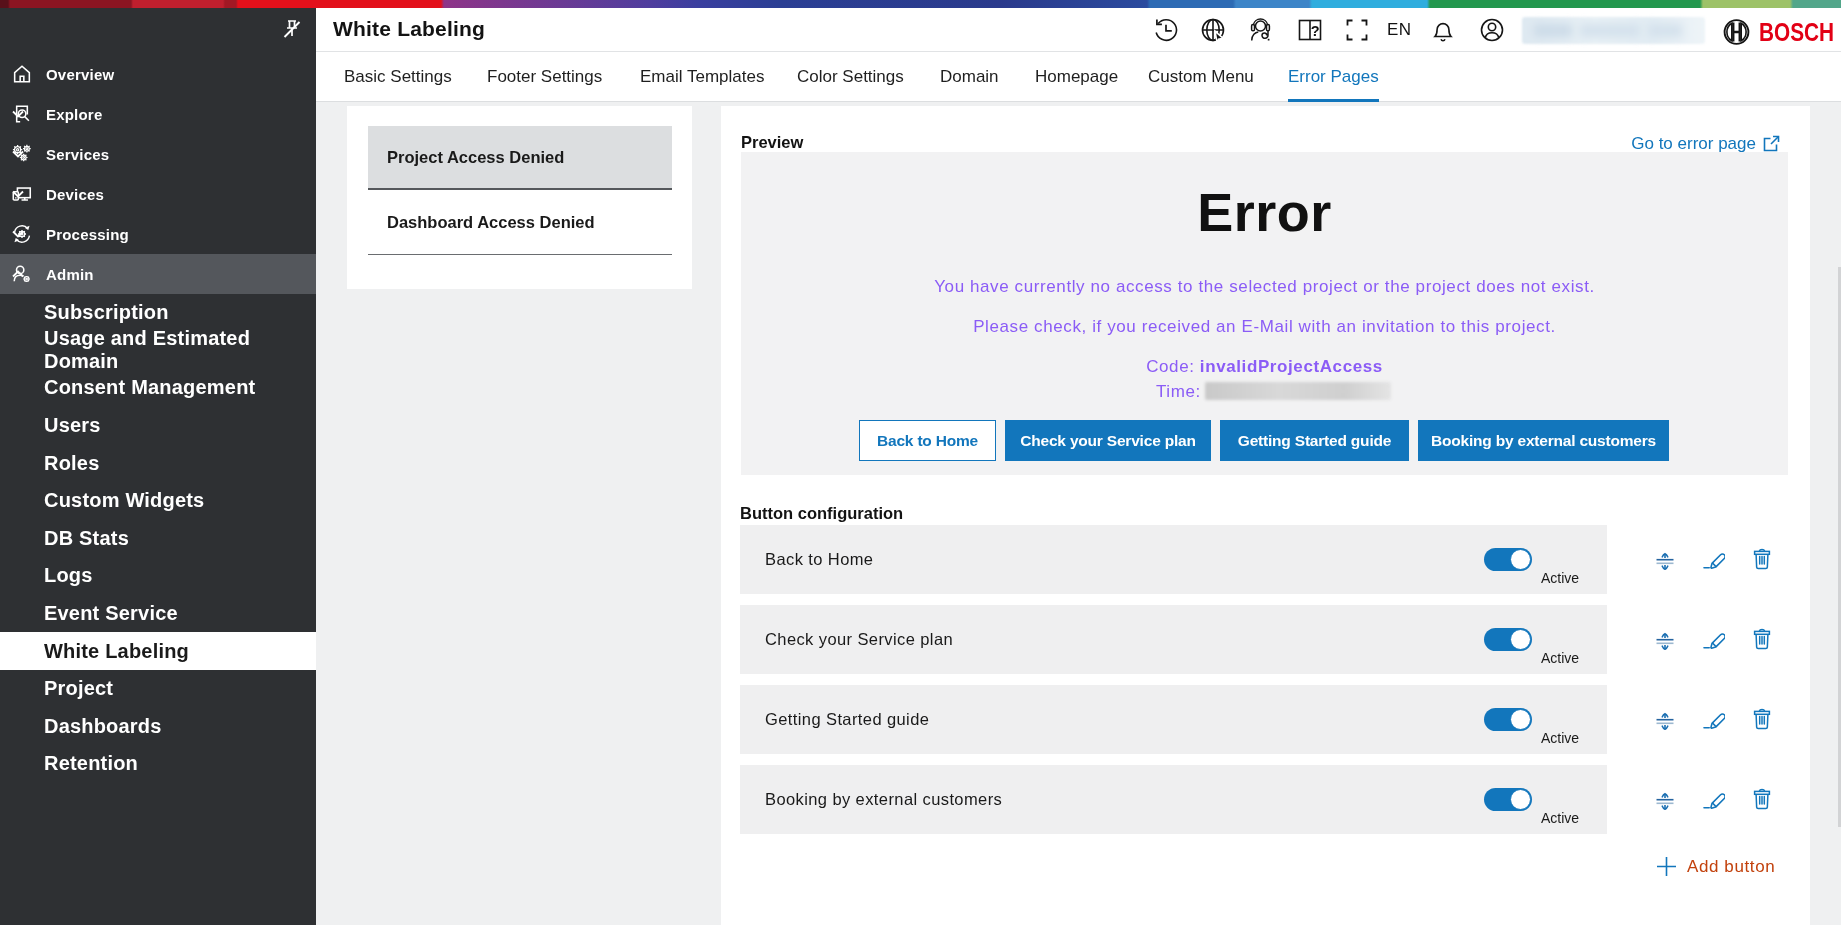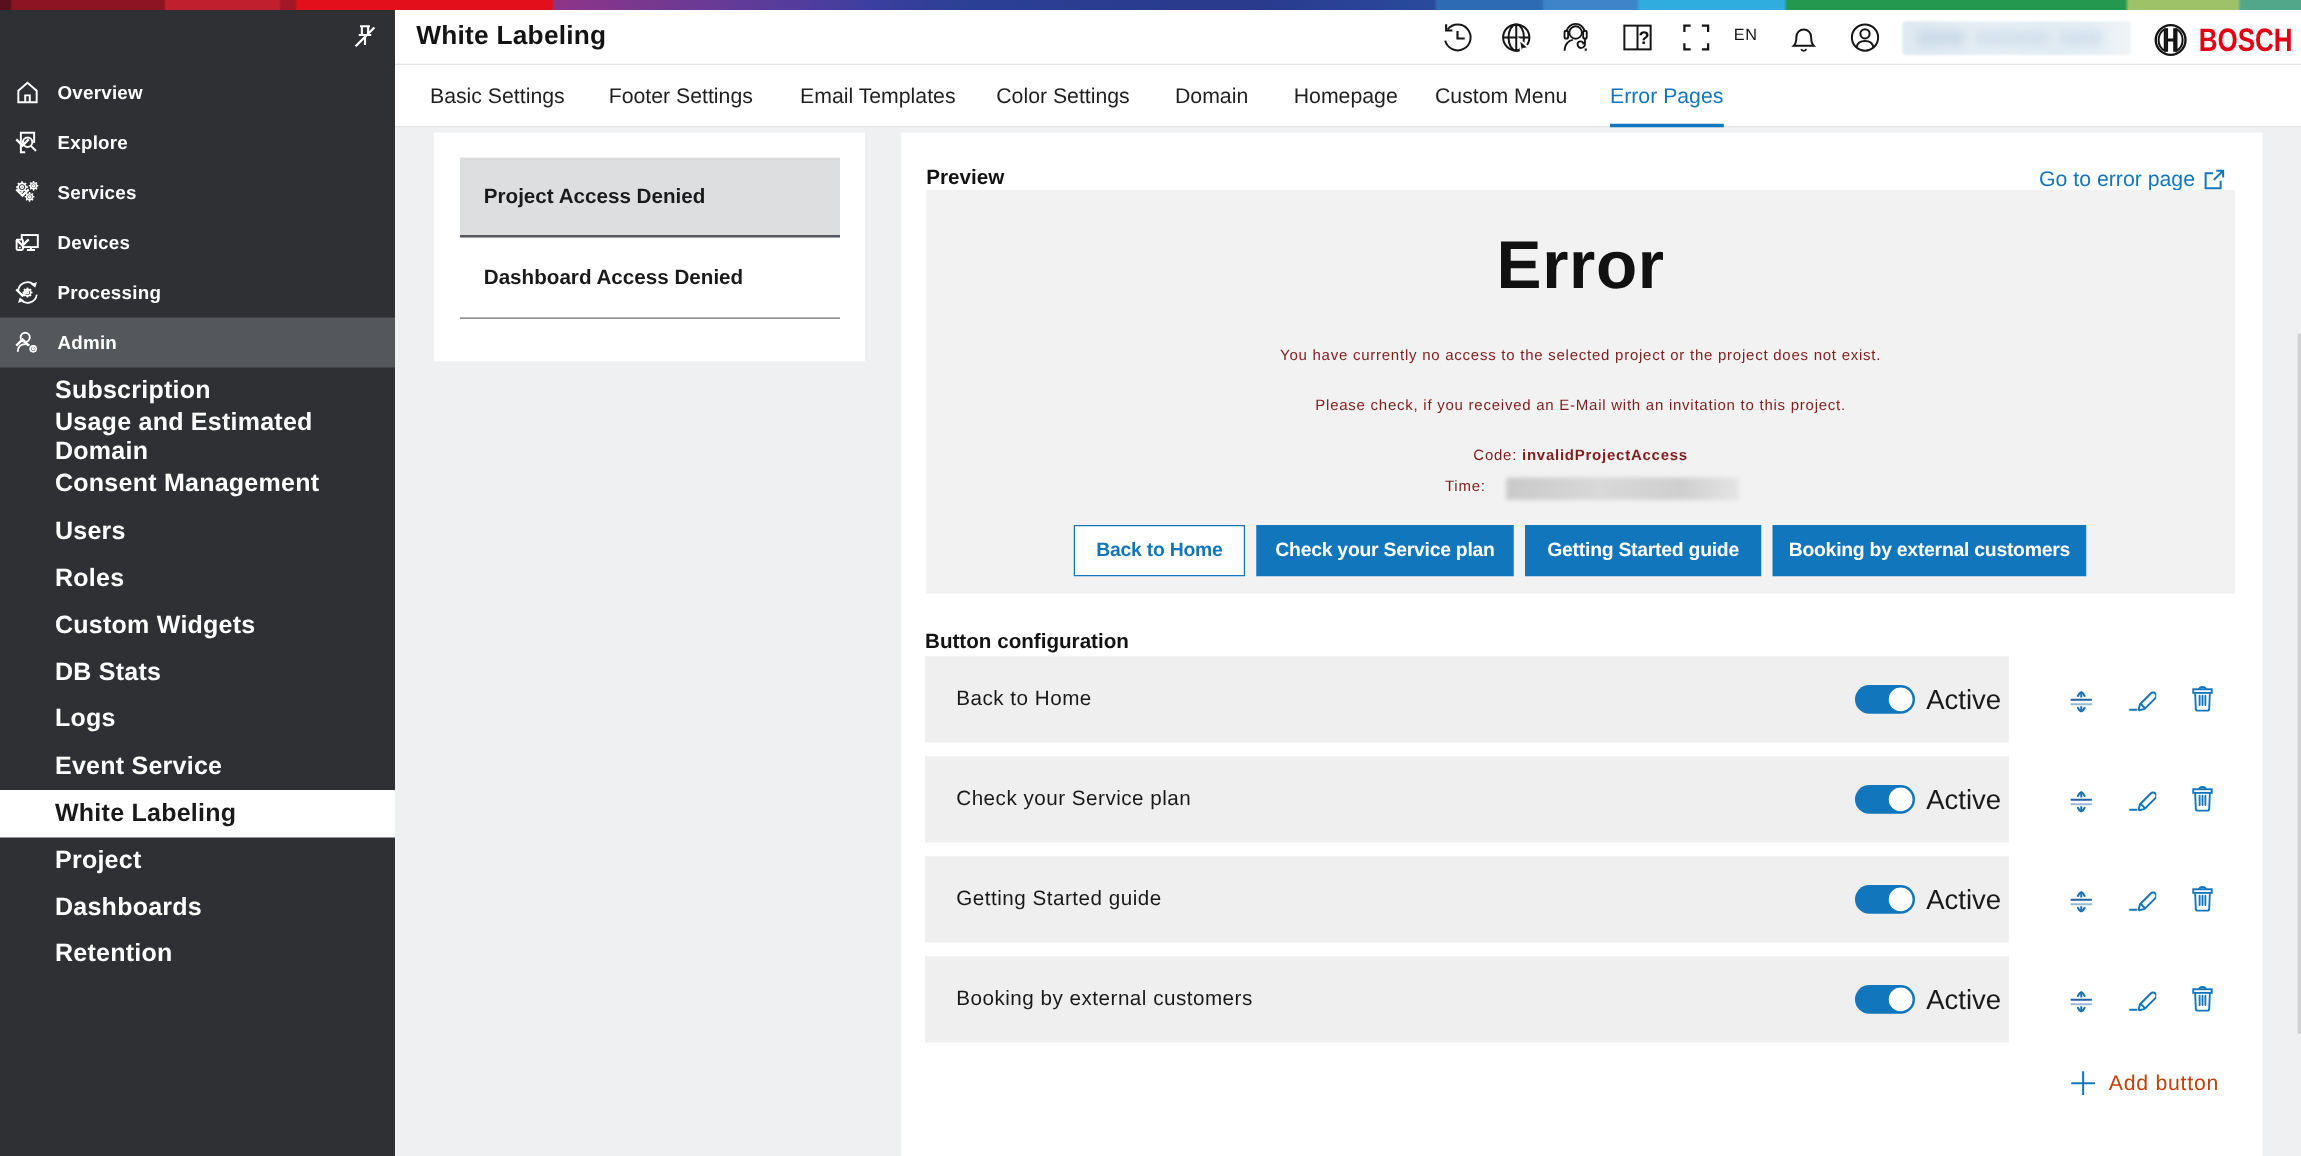--- a/index.html
+++ b/index.html
@@ -38,21 +38,21 @@
   align-items:center; font-size:20px; font-weight:700; letter-spacing:.2px; }
 .subitem .lbl { position:absolute; left:44px; }
 .subitem.active { background:#fff; color:#1a1a1a; }
 
 
 #header { position:absolute; left:316px; top:8px; width:1525px; height:44px;
   background:#fff; border-bottom:1px solid #e1e3e5; }
 #title { position:absolute; left:17px; top:9px; font-size:21px; font-weight:700;
   color:#131313; letter-spacing:.2px; }
 .hicon { position:absolute; top:0; width:28px; height:28px; }
-#en { position:absolute; top:12px; font-size:13px; color:#131313; letter-spacing:.5px; }
+#en { position:absolute; top:12px; font-size:17px; color:#131313; letter-spacing:.5px; }
 #blurpill { position:absolute; left:1206px; top:9px; width:183px; height:27px;
   border-radius:3px;
   background:linear-gradient(to right,#dee9f1,#e9f1f6 40%,#e3edf4 70%,#eef4f8); filter:blur(1px); }
 #boschtext { position:absolute; left:1443px; top:11px; font-size:26px; font-weight:700;
   color:#e20015; transform:scaleX(0.8); transform-origin:left top; letter-spacing:0; line-height:26px; }
 
 
 #tabs { position:absolute; left:316px; top:52px; width:1525px; height:50px;
   background:#fff; border-bottom:1px solid #dcdee0; }
 .tab { position:absolute; top:0; height:50px; line-height:49px; font-size:17px;
@@ -76,42 +76,42 @@
 
 #previewlabel { position:absolute; left:20px; top:27px; font-size:16.5px;
   font-weight:700; color:#131313; }
 #gotolink { position:absolute; right:30px; top:26px; font-size:17px; color:#1276bc; }
 #gotolink svg { position:relative; top:3px; margin-left:7px; }
 
 #previewbox { position:absolute; left:20px; top:46px; width:1047px; height:323px;
   background:#f2f2f3; }
 #errtitle { position:absolute; left:0; width:100%; top:29px; text-align:center;
   font-size:54px; font-weight:700; color:#111; letter-spacing:.5px; }
-.pline { position:absolute; left:0; width:100%; text-align:center; font-size:12px;
-  color:#7f1d1d; letter-spacing:.6px; }
+.pline { position:absolute; left:0; width:100%; text-align:center; font-size:17px;
+  color:#8b5cf6; letter-spacing:.6px; }
 #codeline b { font-weight:700; }
 #timeblur { position:absolute; left:464px; top:230px; width:186px; height:18px;
   background:linear-gradient(to right,#c9c9c9,#d8d8d8 40%,#cfcfcf 75%,#e4e4e4);
   filter:blur(1.5px); border-radius:2px; }
 .pbtn { position:absolute; top:268px; height:41px; display:flex; align-items:center;
   justify-content:center; font-size:15.5px; font-weight:700; letter-spacing:-0.2px; }
 .pbtn.outline { background:#fff; border:1px solid #1276bc; color:#1276bc; }
 .pbtn.fill { background:#1276bc; color:#fff; }
 
 #btnconfig { position:absolute; left:19px; top:398px; font-size:16.5px;
   font-weight:700; color:#131313; }
 .crow { position:absolute; left:19px; width:867px; height:69px; background:#efeff0; }
 .crow .lbl { position:absolute; left:25px; top:0; height:69px; display:flex;
   align-items:center; font-size:16.5px; color:#1a1a1a; letter-spacing:.4px; }
 .toggle { position:absolute; left:744px; top:23px; width:48px; height:23px;
   border-radius:12px; background:#1276bc; }
 .toggle .knob { position:absolute; right:1px; top:1px; width:21px; height:21px;
   border-radius:50%; background:#fff; border:1px solid #1276bc; }
-.crow .active { position:absolute; left:801px; top:0; height:69px; display:flex;
-  align-items:center; font-size:22px; color:#1a1a1a; }
+.crow .active { position:absolute; left:801px; top:18px; height:69px; display:flex;
+  align-items:center; font-size:14px; color:#1a1a1a; }
 
 #addbtn { position:absolute; left:935px; top:750px; font-size:17px; color:#c2410c;
   display:flex; align-items:center; letter-spacing:.6px; }
 #addbtn svg { margin-right:10px; }
 
 
 #sbar { position:absolute; right:0; top:102px; width:9px; height:823px; background:#eff0f1; }
 #sthumb { position:absolute; right:0; top:63px; width:3px; height:560px; background:#d2d3d5; }
 </style>
 </head>

